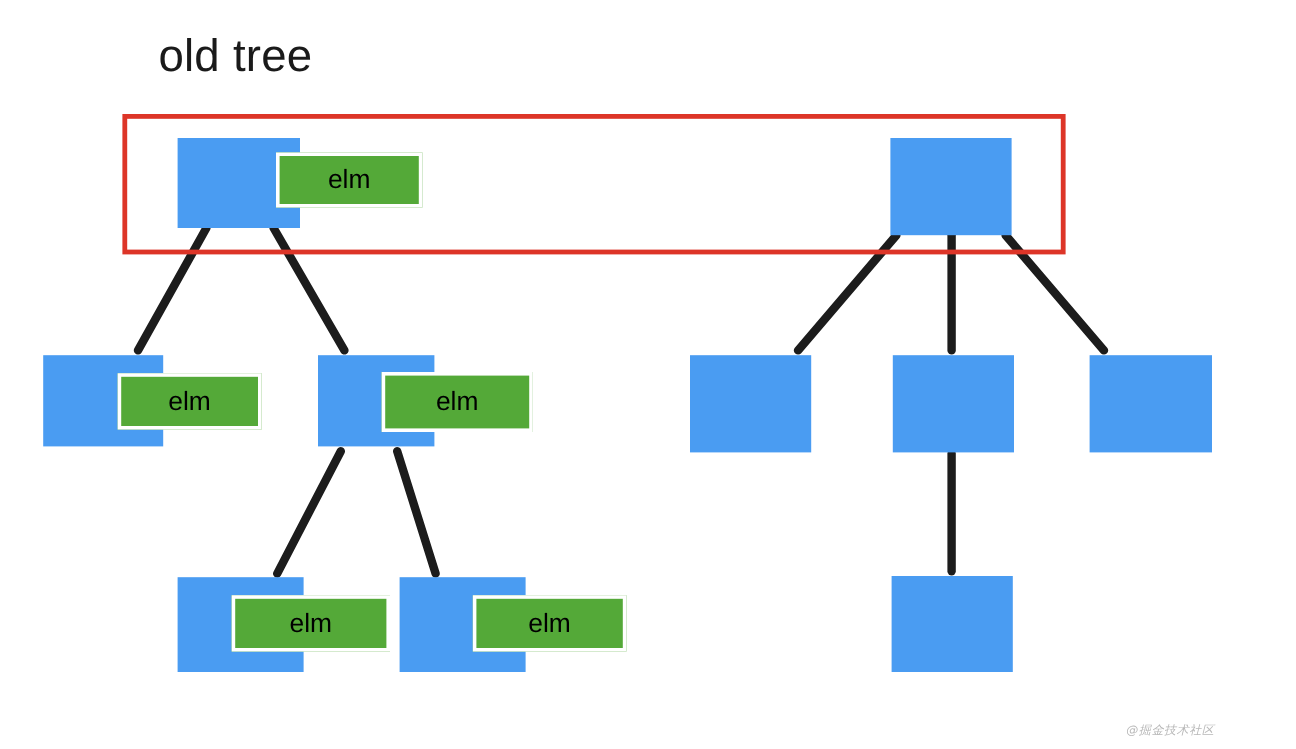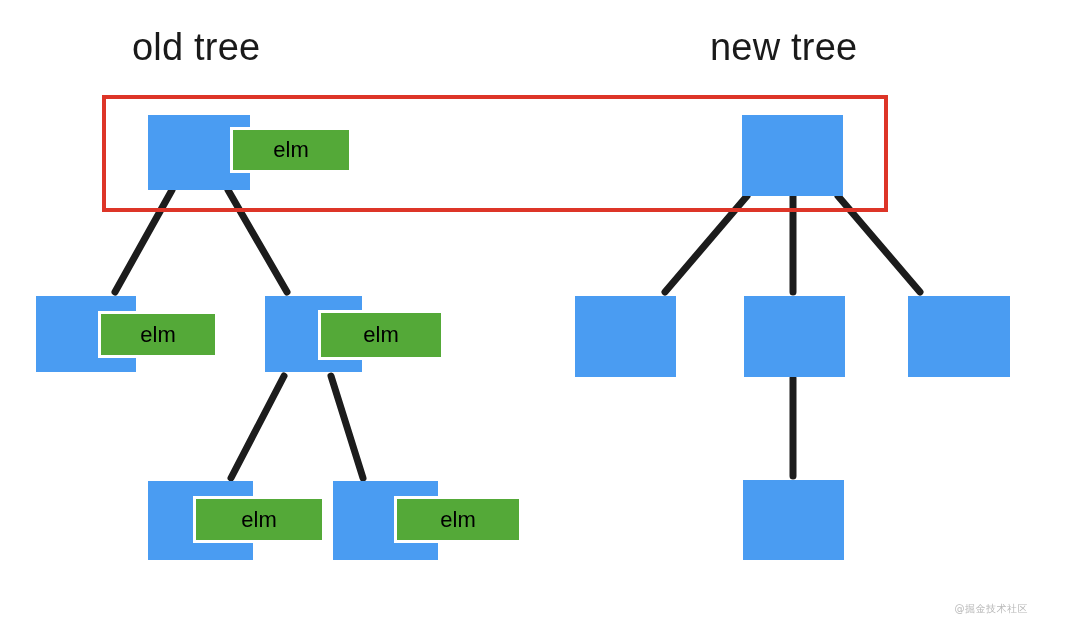--- a/index.html
+++ b/index.html
@@ -61,27 +61,28 @@
     font-size: 22px;
     line-height: 1;
     display: flex;
     align-items: center;
     justify-content: center;
     white-space: nowrap;
   }
 
   .watermark {
     position: absolute;
-    right: 10px;
+    right: 26px;
     bottom: 8px;
     font-size: 10px;
     color: #b8b8b8;
     letter-spacing: 0.5px;
     white-space: nowrap;
     font-family: "DejaVu Sans", sans-serif;
+    font-style: italic;
   }
 </style>
 </head>
 <body>
 
 <div id="canvas">
 
   <svg id="edges" viewBox="0 0 1080 624" width="1080" height="624" aria-hidden="true">
     <g id="edge-group" stroke="#1c1c1c" stroke-width="7" stroke-linecap="round">
         <line x1="172" y1="190" x2="115" y2="292"></line>
@@ -90,21 +91,20 @@
         <line x1="331" y1="376" x2="363" y2="478"></line>
         <line x1="747" y1="196" x2="665" y2="292"></line>
         <line x1="793" y1="196" x2="793" y2="292"></line>
         <line x1="838" y1="196" x2="920" y2="292"></line>
         <line x1="793" y1="378" x2="793" y2="476"></line>
       </g>
   </svg>
 
   <div class="tree-title" id="title-old">old tree</div>
 
-  <div class="tree-title" id="title-new">new tree</div>
 
   <div class="highlight-box" id="highlight" style="left: 102px; top: 95px; width: 786px; height: 117px; border-color: rgb(221, 53, 40);"></div>
 
   <div id="old-tree-layer">
       <div class="node" style="left: 148px; top: 115px; width: 102px; height: 75px; background: rgb(74, 156, 242);"></div>
       <div class="elm" style="left: 230px; top: 127px; width: 122px; height: 46px; background: rgb(84, 169, 56);">elm</div>
       <div class="node" style="left: 36px; top: 296px; width: 100px; height: 76px; background: rgb(74, 156, 242);"></div>
       <div class="elm" style="left: 98px; top: 311px; width: 120px; height: 47px; background: rgb(84, 169, 56);">elm</div>
       <div class="node" style="left: 265px; top: 296px; width: 97px; height: 76px; background: rgb(74, 156, 242);"></div>
       <div class="elm" style="left: 318px; top: 310px; width: 126px; height: 50px; background: rgb(84, 169, 56);">elm</div>

